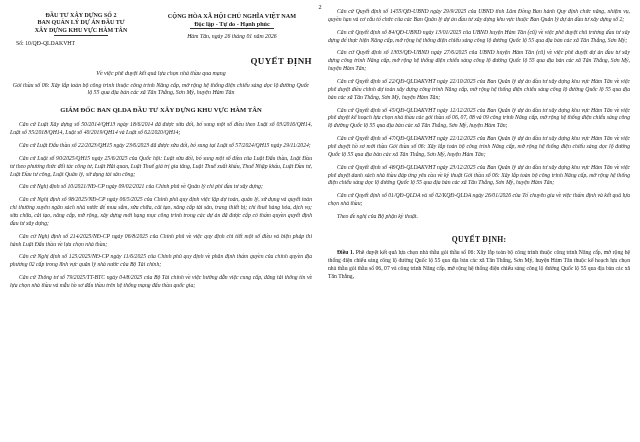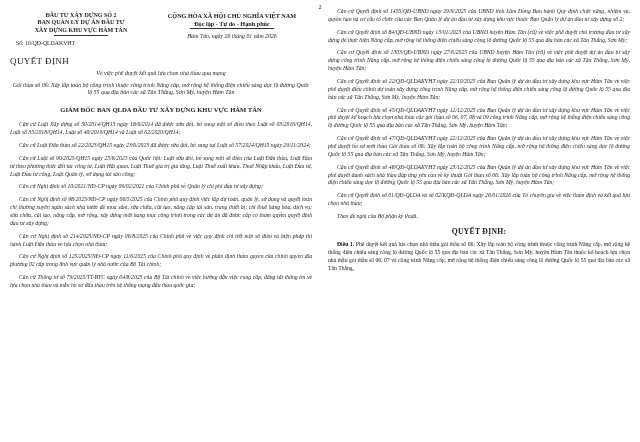--- a/index.html
+++ b/index.html
@@ -75,22 +75,22 @@
     padding-left: 6px;
   }
   .hdr-date {
     margin-top: 4px;
     font-size: 5.8px;
     font-style: italic;
     text-align: center;
   }
 
   .title-qd {
-    text-align: left;
-    font-weight: normal;
+    text-align: right;
+    font-weight: bold;
     font-size: 9px;
     margin-top: 9px;
     letter-spacing: 0.4px;
   }
   .title-sub {
     text-align: center;
     font-size: 5.9px;
     font-style: italic;
     line-height: 1.3;
     margin-top: 4px;
@@ -110,21 +110,21 @@
     text-indent: 9px;
     margin-top: 5px;
   }
   .para.first { margin-top: 7px; }
   .para i { font-style: italic; }
 
   .sect-head {
     text-align: center;
     font-weight: bold;
     font-size: 7.6px;
-    margin-top: 8px;
+    margin-top: 16px;
     letter-spacing: 0.3px;
   }
   .art {
     font-size: 5.7px;
     line-height: 1.38;
     text-align: justify;
     text-indent: 9px;
     margin-top: 5px;
   }
   .art b { font-weight: bold; }

